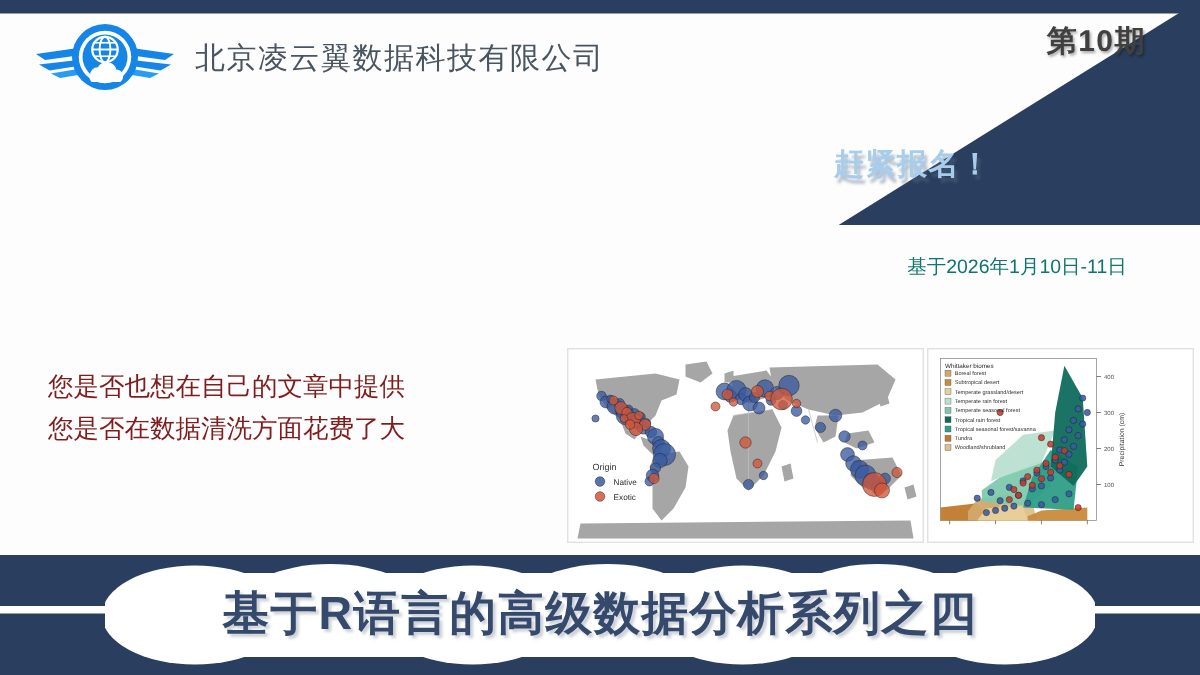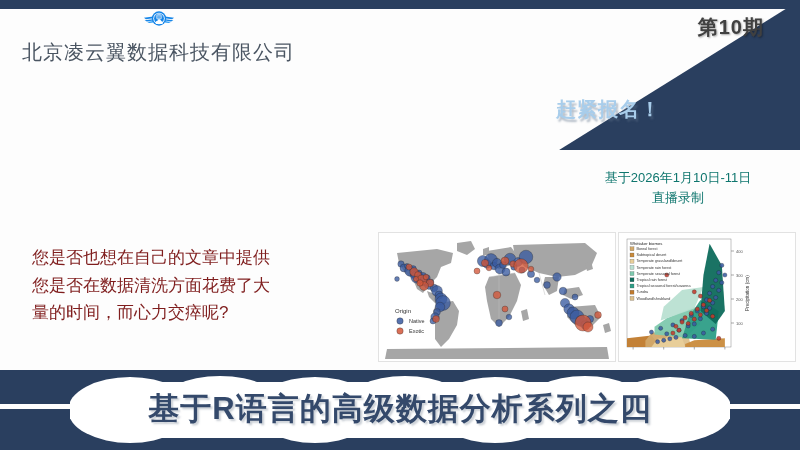--- a/index.html
+++ b/index.html
@@ -23,21 +23,21 @@
   .corner-wedge{
     position:absolute;right:0;top:0;width:330px;height:150px;
     background:#2a3f5f;
     clip-path:polygon(100% 0, 100% 100%, 27% 100%, 100% 0);
     z-index:3;
   }
 
   
   .header{
     position:absolute;left:22px;top:10px;height:56px;
-    display:flex;align-items:center;gap:12px;z-index:5;flex-direction:column;
+    display:flex;align-items:center;gap:12px;z-index:5;
   }
   .logo{width:96px;height:52px;display:block;}
   .company{
     font-size:20px;color:#4a5562;letter-spacing:1px;
     white-space:nowrap;
   }
 
   
   .badge{
     position:absolute;right:36px;top:14px;z-index:7;
@@ -141,27 +141,25 @@
     <span class="company">北京凌云翼数据科技有限公司</span>
   </div>
 
   <div class="badge">第10期</div>
 
 
   <div class="cta">赶紧报名！</div>
 
   <div class="dates">
     <div>基于2026年1月10日-11日</div>
-    <div>直播录制</div>
   </div>
 
   <div class="body-copy">
     <div>您是否也想在自己的文章中提供</div>
     <div>您是否在数据清洗方面花费了大</div>
-    <div>量的时间，而心力交瘁呢?</div>
   </div>
 
   <div class="fig fig-map">
     <svg id="map-svg" viewBox="0 0 236 128" width="236" height="128">
         <rect x="0" y="0" width="236" height="128" fill="#ffffff"></rect>
         <g>
           <path d="M18,20 L58,16 L74,20 L72,30 L62,34 L58,44 L50,52 L44,60 L38,56 L34,46 L26,40 L20,30 Z" fill="#a6a6a6"></path>
           <path d="M78,10 L92,8 L96,16 L88,22 L78,18 Z" fill="#a6a6a6"></path>
           <path d="M48,58 L58,62 L62,68 L56,70 L50,64 Z" fill="#a6a6a6"></path>
           <path d="M58,70 L74,68 L80,78 L78,92 L70,106 L62,114 L56,106 L56,90 L54,78 Z" fill="#a6a6a6"></path>

